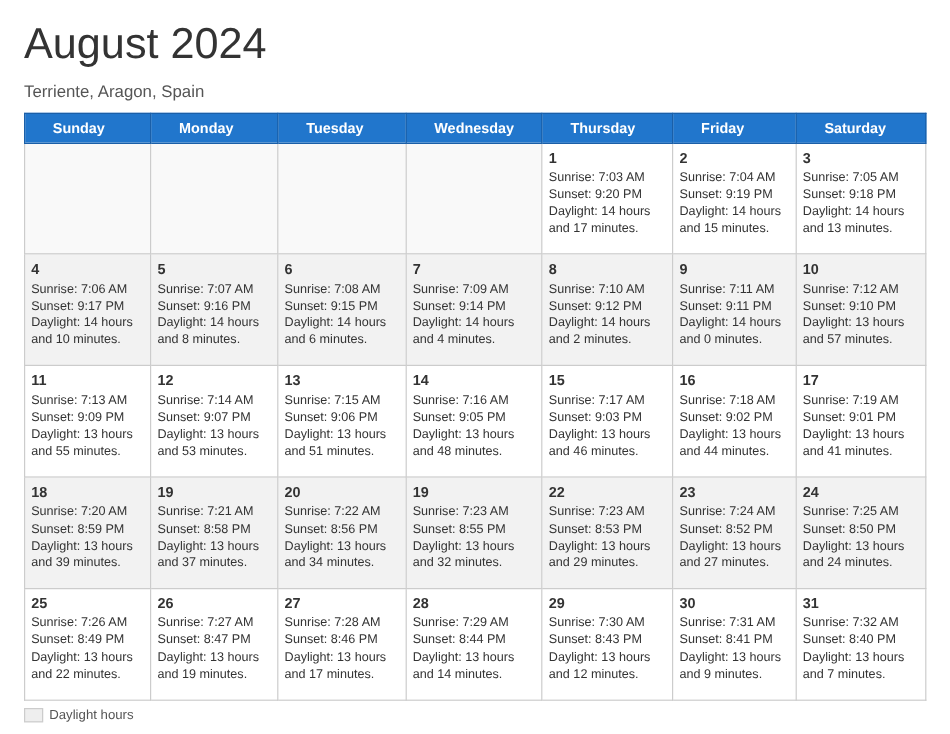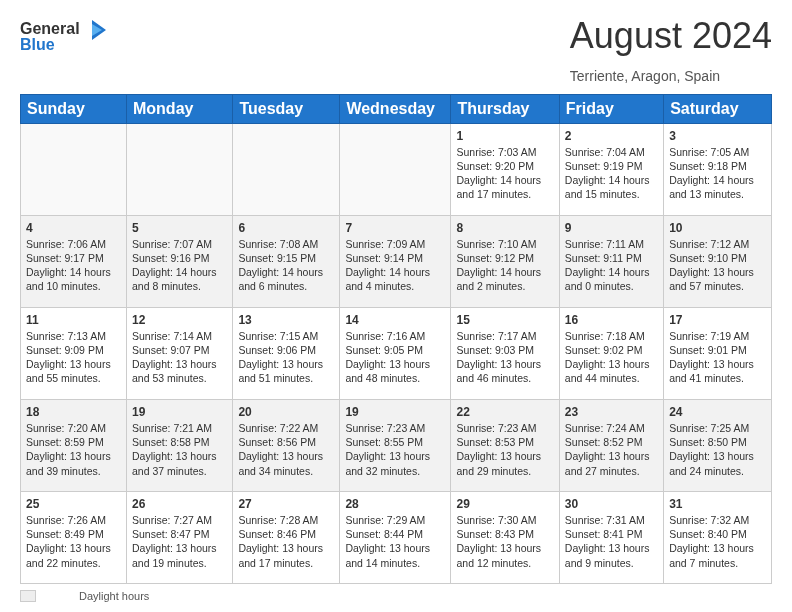--- a/index.html
+++ b/index.html
@@ -44,23 +44,23 @@
     }
     .calendar {
       width: 100%;
       border-collapse: collapse;
       flex: 1;
       font-size: 10.5px;
     }
     .calendar thead tr th {
       background: #2176cc;
       color: #fff;
-      padding: 5px 6px;
+      padding: 5px 23px;
       text-align: left;
-      font-size: 16px;
+      font-size: 12px;
       font-weight: bold;
       border: 1px solid #1a5fa8;
     }
     .calendar tbody tr td {
       border: 1px solid #ccc;
       vertical-align: top;
       padding: 4px 5px;
       width: 113px;
       line-height: 1.35;
       color: #333;
@@ -79,47 +79,35 @@
       font-size: 12px;
       display: block;
       margin-bottom: 1px;
     }
     .footer {
       display: flex;
       align-items: center;
       margin-top: 6px;
       font-size: 11px;
       color: #555;
-      gap: 38px;
     }
     .footer-box {
       width: 16px;
       height: 12px;
       background: #eee;
       border: 1px solid #ccc;
       margin-right: 5px;
       display: inline-block;
     }
   </style>
 </head>
 <body>
 
 <div class="page">
   <div class="top-section">
-    <div class="logo">
-      <div>
-        <svg width="90" height="38" viewBox="0 0 90 38">
-          <text x="0" y="18" font-family="Arial" font-size="16" font-weight="bold" fill="#333">General</text>
-          <text x="0" y="34" font-family="Arial" font-size="16" font-weight="bold" fill="#2176cc">Blue</text>
-
-          <polygon points="72,4 86,14 72,24" fill="#2176cc"></polygon>
-          <polygon points="72,8 82,14 72,20" fill="#5ab0f0"></polygon>
-        </svg>
-      </div>
-    </div>
     <div class="title-block">
       <div class="main-title">August 2024</div>
       <div class="subtitle">Terriente, Aragon, Spain</div>
     </div>
   </div>
 
   <table class="calendar">
     <thead>
       <tr>
         <th>Sunday</th>

